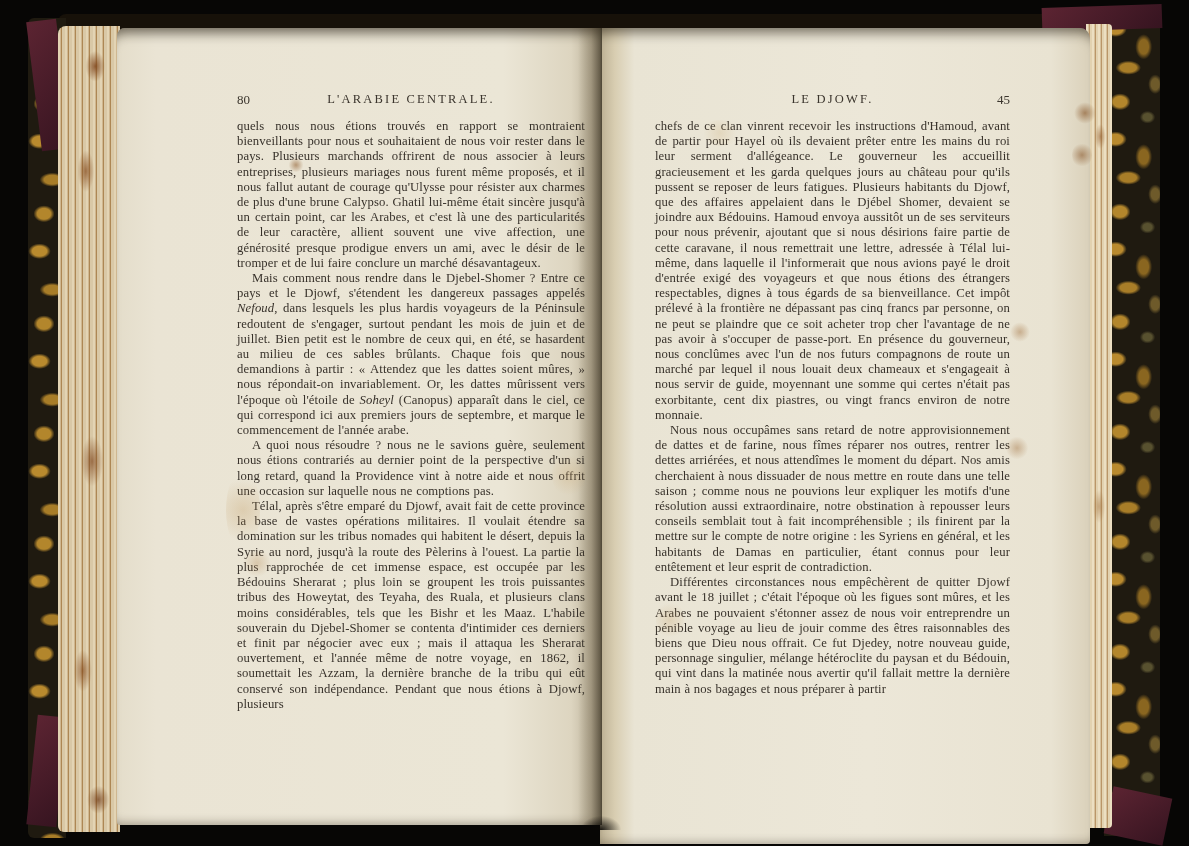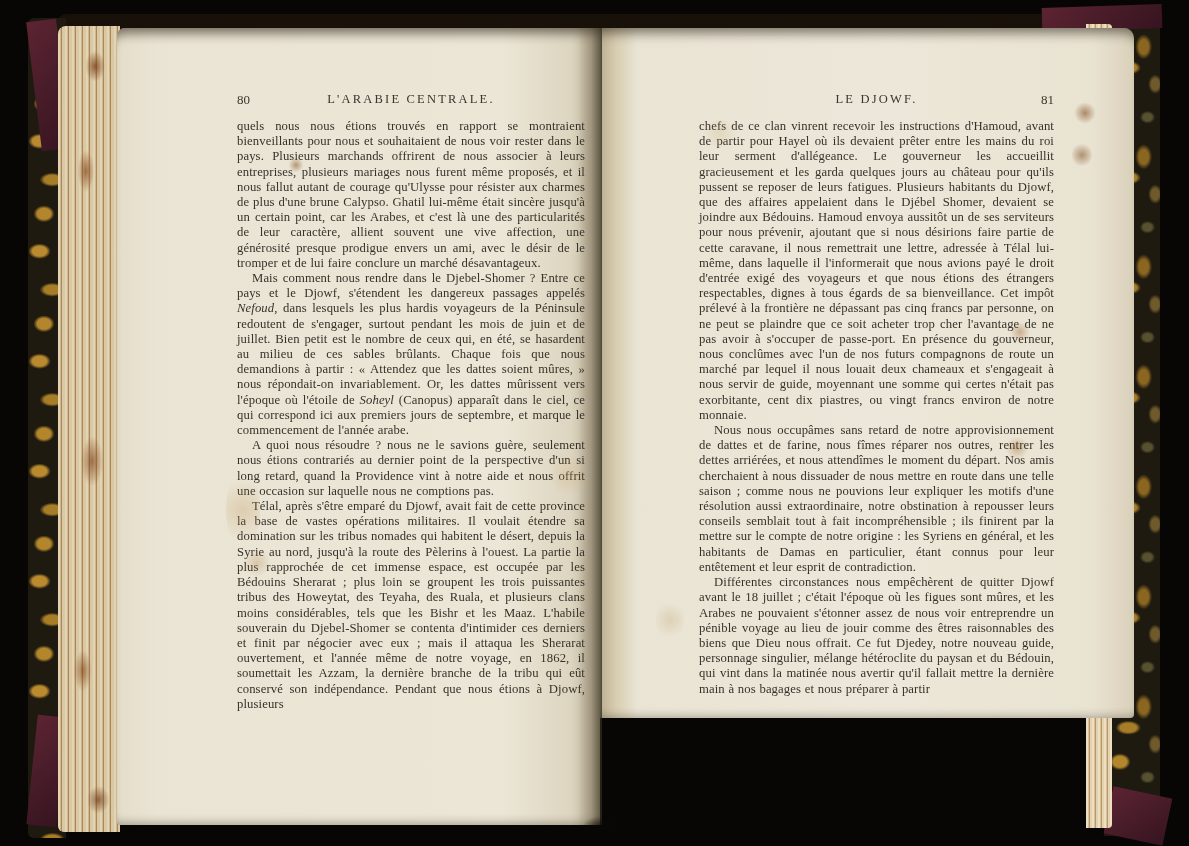--- a/index.html
+++ b/index.html
@@ -44,23 +44,23 @@
       radial-gradient(ellipse 9px 24px at 50% 60%, rgba(150,95,38,.45), rgba(150,95,38,0) 70%),
       repeating-linear-gradient(90deg,#ecdfc2 0 2px,#d6c19c 2px 3px,#ba9668 3px 4px,#e2d2b0 4px 6px);
     background-repeat:no-repeat,no-repeat,repeat;}
 
   
   .page{position:absolute;z-index:5;color:#37312a;}
   .page-left{left:117px;top:28px;width:483px;height:797px;border-radius:8px 0 0 3px;
     background:linear-gradient(90deg,#e4ddca 0,#eae4d4 8%,#ebe6d6 80%,#ddd5c0 94%,#b6ab92 99%,#8b English 0);
     background:linear-gradient(90deg,#e4ddca 0,#eae4d4 8%,#ebe6d6 80%,#ddd5c0 94%,#b2a78e 100%);
     box-shadow:inset 0 14px 12px -9px rgba(28,20,8,.60), inset 0 -10px 10px -8px rgba(40,30,15,.35);}
-  .page-right{left:600px;top:28px;width:490px;height:690px;border-radius:0 10px 4px 0;
+  .page-right{left:600px;top:28px;width:490px;height:816px;border-radius:0 10px 4px 0;
     background:linear-gradient(90deg,#bcb093 0,#d8cdb1 3%,#e9e4d4 7%,#ece7d8 55%,#e9e3d2 92%,#dcd3bd 99%);
-    box-shadow:inset 0 14px 12px -9px rgba(28,20,8,.55), inset 0 -9px 9px -7px rgba(40,30,15,.30);padding-left:44px;}
+    box-shadow:inset 0 14px 12px -9px rgba(28,20,8,.55), inset 0 -9px 9px -7px rgba(40,30,15,.30);}
   .gutter-shadow{position:absolute;left:578px;top:28px;width:24px;height:797px;z-index:6;
     background:linear-gradient(90deg,rgba(80,68,46,0) 0,rgba(80,68,46,.28) 55%,rgba(62,54,38,.62) 90%,rgba(47,41,28,.8) 100%);}
   .gutter-v{position:absolute;left:572px;top:796px;width:58px;height:34px;z-index:7;
     background:radial-gradient(ellipse 50% 60% at 50% 100%, rgba(10,8,5,.9), rgba(10,8,5,0) 70%);}
 
   
   .page-header{position:relative;margin-top:64px;height:18px;text-align:center;
     font-size:12.5px;letter-spacing:2.2px;color:#3b352d;}
   .page-header .pnum{position:absolute;top:0;font-size:13px;letter-spacing:0;}
   .page-left .page-header{margin-left:120px;margin-right:15px;}
@@ -102,21 +102,21 @@
         <p class="para">quels nous nous étions trouvés en rapport se montraient bienveillants pour nous et souhaitaient de nous voir rester dans le pays. Plusieurs marchands offrirent de nous associer à leurs entreprises, plusieurs mariages nous furent même proposés, et il nous fallut autant de courage qu'Ulysse pour résister aux charmes de plus d'une brune Calypso. Ghatil lui-même était sincère jusqu'à un certain point, car les Arabes, et c'est là une des particularités de leur caractère, allient souvent une vive affection, une générosité presque prodigue envers un ami, avec le désir de le tromper et de lui faire conclure un marché désavantageux.</p>
         <p class="para ind">Mais comment nous rendre dans le Djebel-Shomer ? Entre ce pays et le Djowf, s'étendent les dangereux passages appelés <i>Nefoud</i>, dans lesquels les plus hardis voyageurs de la Péninsule redoutent de s'engager, surtout pendant les mois de juin et de juillet. Bien petit est le nombre de ceux qui, en été, se hasardent au milieu de ces sables brûlants. Chaque fois que nous demandions à partir : « Attendez que les dattes soient mûres, » nous répondait-on invariablement. Or, les dattes mûrissent vers l'époque où l'étoile de <i>Soheyl</i> (Canopus) apparaît dans le ciel, ce qui correspond ici aux premiers jours de septembre, et marque le commencement de l'année arabe.</p>
         <p class="para ind">A quoi nous résoudre ? nous ne le savions guère, seulement nous étions contrariés au dernier point de la perspective d'un si long retard, quand la Providence vint à notre aide et nous offrit une occasion sur laquelle nous ne comptions pas.</p>
         <p class="para ind">Télal, après s'être emparé du Djowf, avait fait de cette province la base de vastes opérations militaires. Il voulait étendre sa domination sur les tribus nomades qui habitent le désert, depuis la Syrie au nord, jusqu'à la route des Pèlerins à l'ouest. La partie la plus rapprochée de cet immense espace, est occupée par les Bédouins Sherarat ; plus loin se groupent les trois puissantes tribus des Howeytat, des Teyaha, des Ruala, et plusieurs clans moins considérables, tels que les Bishr et les Maaz. L'habile souverain du Djebel-Shomer se contenta d'intimider ces derniers et finit par négocier avec eux ; mais il attaqua les Sherarat ouvertement, et l'année même de notre voyage, en 1862, il soumettait les Azzam, la dernière branche de la tribu qui eût conservé son indépendance. Pendant que nous étions à Djowf, plusieurs</p>
       </div>
   </div>
 
   <div class="page page-right">
     <div class="page-header">
       <span class="running">LE DJOWF.</span>
-      <span class="pnum">81</span>
+      <span class="pnum">45</span>
     </div>
     <div class="page-body">
         <p class="para">chefs de ce clan vinrent recevoir les instructions d'Hamoud, avant de partir pour Hayel où ils devaient prêter entre les mains du roi leur serment d'allégeance. Le gouverneur les accueillit gracieusement et les garda quelques jours au château pour qu'ils pussent se reposer de leurs fatigues. Plusieurs habitants du Djowf, que des affaires appelaient dans le Djébel Shomer, devaient se joindre aux Bédouins. Hamoud envoya aussitôt un de ses serviteurs pour nous prévenir, ajoutant que si nous désirions faire partie de cette caravane, il nous remettrait une lettre, adressée à Télal lui-même, dans laquelle il l'informerait que nous avions payé le droit d'entrée exigé des voyageurs et que nous étions des étrangers respectables, dignes à tous égards de sa bienveillance. Cet impôt prélevé à la frontière ne dépassant pas cinq francs par personne, on ne peut se plaindre que ce soit acheter trop cher l'avantage de ne pas avoir à s'occuper de passe-port. En présence du gouverneur, nous conclûmes avec l'un de nos futurs compagnons de route un marché par lequel il nous louait deux chameaux et s'engageait à nous servir de guide, moyennant une somme qui certes n'était pas exorbitante, cent dix piastres, ou vingt francs environ de notre monnaie.</p>
         <p class="para ind">Nous nous occupâmes sans retard de notre approvisionnement de dattes et de farine, nous fîmes réparer nos outres, rentrer les dettes arriérées, et nous attendîmes le moment du départ. Nos amis cherchaient à nous dissuader de nous mettre en route dans une telle saison ; comme nous ne pouvions leur expliquer les motifs d'une résolution aussi extraordinaire, notre obstination à repousser leurs conseils semblait tout à fait incompréhensible ; ils finirent par la mettre sur le compte de notre origine : les Syriens en général, et les habitants de Damas en particulier, étant connus pour leur entêtement et leur esprit de contradiction.</p>
         <p class="para ind">Différentes circonstances nous empêchèrent de quitter Djowf avant le 18 juillet ; c'était l'époque où les figues sont mûres, et les Arabes ne pouvaient s'étonner assez de nous voir entreprendre un pénible voyage au lieu de jouir comme des êtres raisonnables des biens que Dieu nous offrait. Ce fut Djedey, notre nouveau guide, personnage singulier, mélange hétéroclite du paysan et du Bédouin, qui vint dans la matinée nous avertir qu'il fallait mettre la dernière main à nos bagages et nous préparer à partir</p>
       </div>
   </div>
 
   <div class="gutter-shadow"></div>
   <div class="gutter-v"></div>

